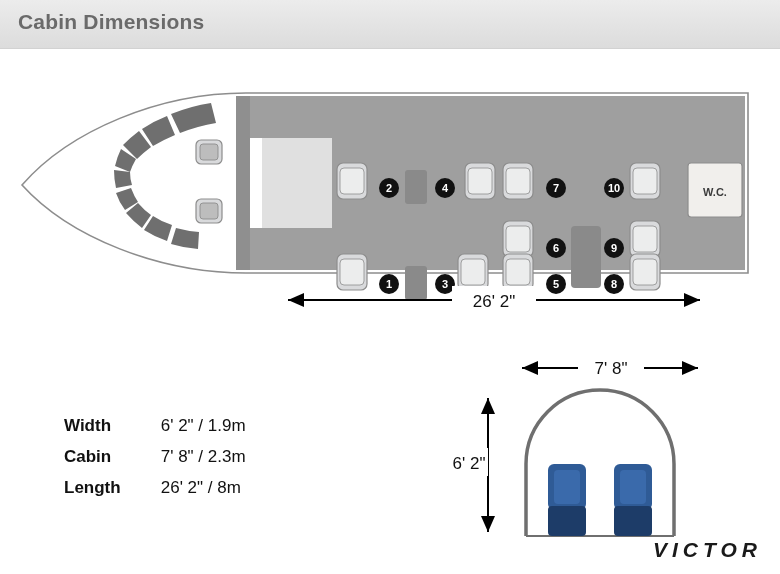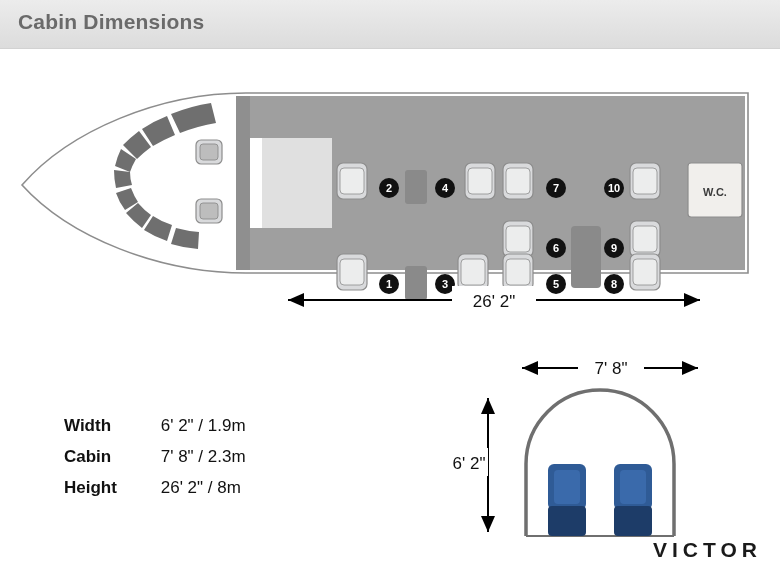--- a/index.html
+++ b/index.html
@@ -67,20 +67,21 @@
 
   
   .brand {
     position: absolute;
     right: 18px;
     bottom: 12px;
     font-size: 21px;
     font-weight: bold;
     letter-spacing: 5px;
     color: #1a1a1a;
+    font-style: italic;
   }
 </style>
 </head>
 <body>
 
 <div class="header">
   <div class="header-title">Cabin Dimensions</div>
 </div>
 
 <div class="plan-wrap">
@@ -263,18 +264,18 @@
 <div class="spec-list">
   <div class="spec-row">
     <span class="spec-label">Width</span>
     <span class="spec-value">6' 2" / 1.9m</span>
   </div>
   <div class="spec-row">
     <span class="spec-label">Cabin</span>
     <span class="spec-value">7' 8" / 2.3m</span>
   </div>
   <div class="spec-row">
-    <span class="spec-label">Height</span>
+    <span class="spec-label">Length</span>
     <span class="spec-value">26' 2" / 8m</span>
   </div>
 </div>
 
 <div class="brand">VICTOR</div>
 
 </body></html>

